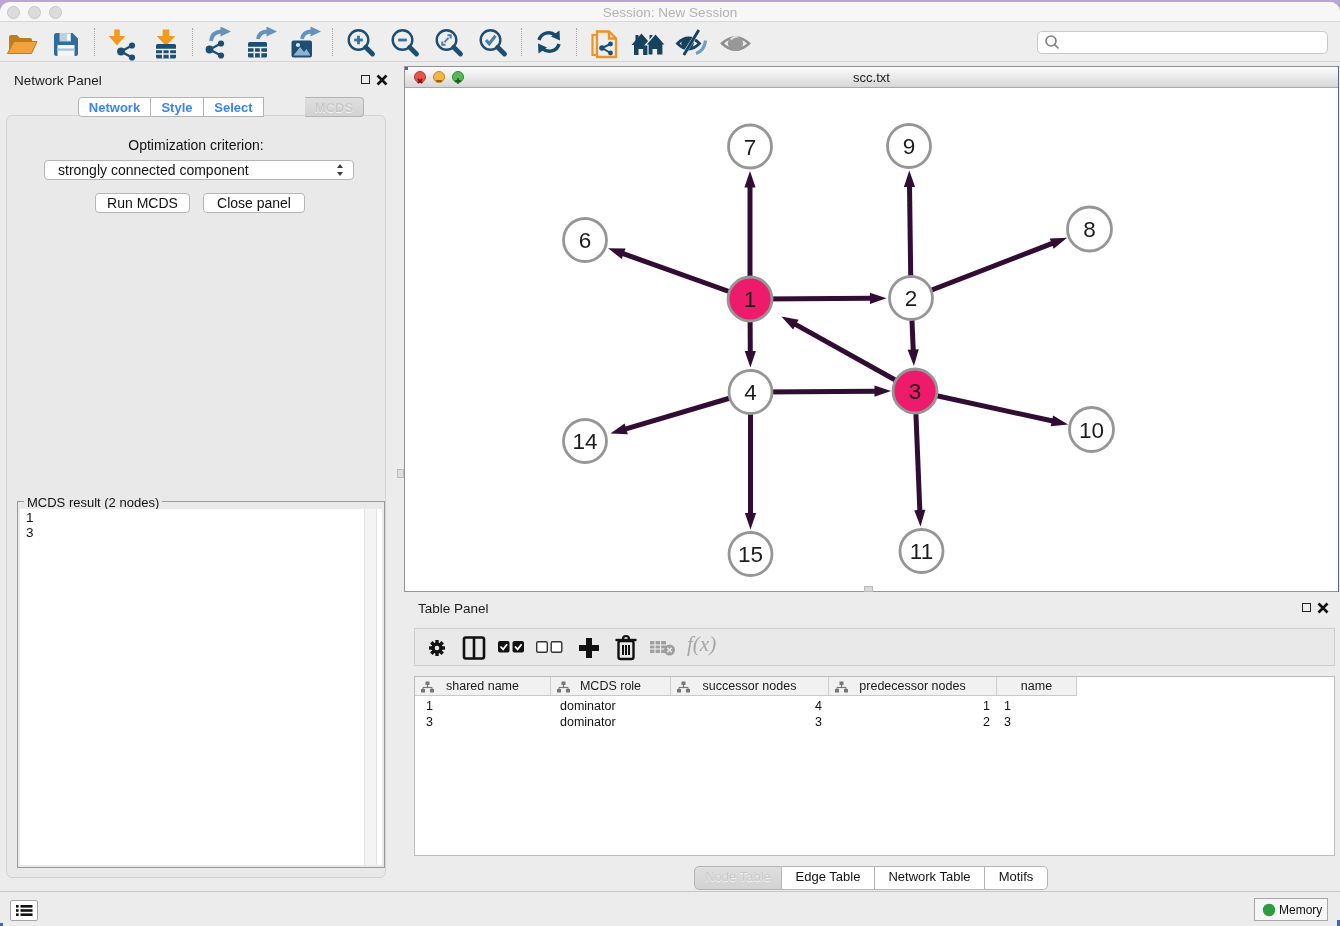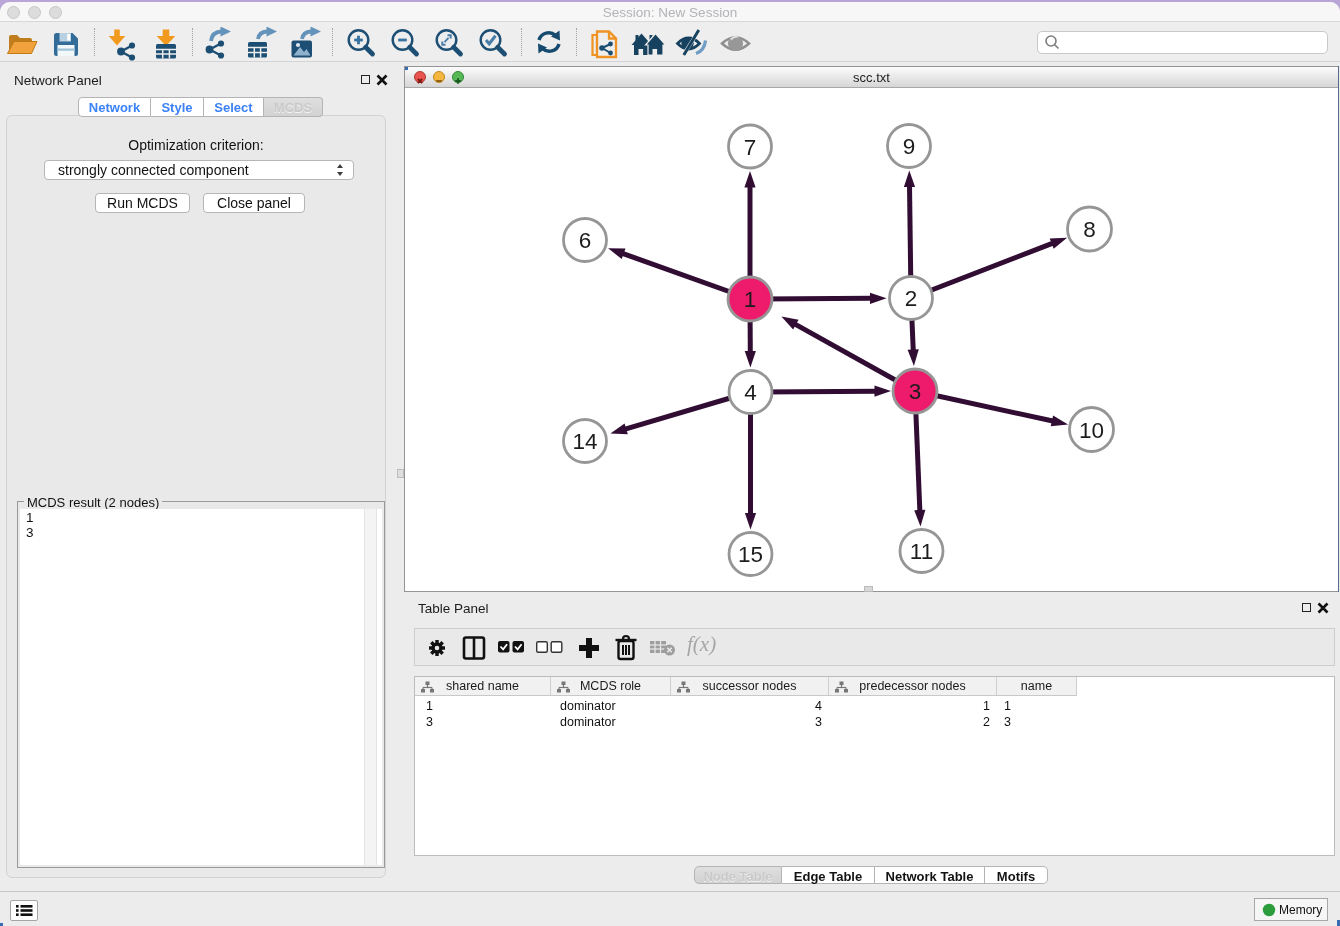--- a/index.html
+++ b/index.html
@@ -12,42 +12,42 @@
   .toolbar { position:absolute; top:22px; left:0; width:1340px; height:40px; background:#eeeeee; border-bottom:1px solid #d4d4d4; }
   .tsep { position:absolute; top:6px; height:28px; width:0; border-left:1px dotted #a2a2a2; }
   .ticon { position:absolute; top:5px; }
   .searchbox { position:absolute; left:1037px; top:9px; width:291px; height:23px; background:#fff; border:1px solid #c9c9c9; border-radius:5px; }
   .cpanel { position:absolute; left:0; top:66px; width:392px; height:825px; background:#ececec; }
   .cp-title { position:absolute; left:14px; top:7px; font-size:13.5px; color:#1b1b1b; }
   .tabs { position:absolute; top:31px; left:78px; height:20px; display:flex; }
   .tab { height:20px; line-height:19px; text-align:center; font-size:13px; font-weight:bold; color:#3b82f6; background:#fff; border:1px solid #b4b4b4; border-left:none; }
   .tab.first { border-left:1px solid #b4b4b4; border-radius:4px 0 0 4px; }
   .tab.last { border-radius:0 4px 4px 0; }
-  .tab.gray { background:linear-gradient(#dfdfdf,#d2d2d2); color:#c9c9c9; text-shadow:0 1px 0 #f2f2f2; }
+  .tab.gray { background:linear-gradient(#dfdfdf,#d2d2d2); color:#c9c9c9; text-shadow:0 1px 0 #f2f2f2;margin-left:41px; }
   .innerpane { position:absolute; left:6px; top:49px; width:380px; height:763px; background:#e9e9e9; border:1px solid #d2d2d2; border-radius:6px; }
   .opt-label { position:absolute; top:71px; left:0; width:392px; text-align:center; font-size:14px; color:#111; }
   .combo { position:absolute; left:44px; top:94px; width:310px; height:20px; background:#fff; border:1px solid #b6b6b6; border-radius:4px; font-size:14px; color:#111; line-height:18px; padding-left:13px; }
   .btn { position:absolute; top:127px; height:20px; background:#fff; border:1px solid #b6b6b6; border-radius:4px; font-size:14px; color:#111; text-align:center; line-height:18px; }
   .fieldset { position:absolute; left:17px; top:435px; width:368px; height:367px; border:1px solid #9a9a9a; }
   .flabel { position:absolute; top:-7px; left:6px; background:#e9e9e9; padding:0 3px; font-size:13px; color:#111; }
   .flist { position:absolute; left:2px; top:7px; width:362px; height:356px; background:#fff; font-size:13.5px; color:#111; }
   .fscroll { position:absolute; right:5px; top:0; width:13px; height:356px; background:#f4f4f4; border-left:1px solid #e4e4e4; border-right:1px solid #e4e4e4; }
   .netwin { position:absolute; left:404px; top:66px; width:935px; height:526px; border:1px solid #949494; background:#fff; }
   .nw-titlebar { position:absolute; top:0; left:0; width:100%; height:21px; background:linear-gradient(#fcfcfc,#d6d6d6); border-bottom:1px solid #a8a8a8; }
   .nw-title { position:absolute; top:3px; left:0; width:100%; text-align:center; font-size:13px; color:#1c1c1c; }
   .light { position:absolute; top:4px; width:12px; height:12px; border-radius:50%; }
   .graphsvg { position:absolute; left:0; top:22px; }
   .tpanel { position:absolute; left:404px; top:597px; width:936px; height:294px; background:#ececec; }
   .tp-title { position:absolute; left:14px; top:4px; font-size:13.5px; color:#1b1b1b; }
   .ttoolbar { position:absolute; left:10px; top:31px; width:921px; height:38px; background:#e9e9e9; border:1px solid #cdcdcd; }
   .ttable { position:absolute; left:10px; top:79px; width:921px; height:180px; background:#fff; border:1px solid #bcbcbc; }
   .hcell { position:absolute; top:0; height:19px; background:#f1f1f1; border-bottom:1px solid #c9c9c9; border-right:1px solid #cfcfcf; font-size:12.5px; color:#1a1a1a; }
   .hlabel { position:absolute; top:0; width:100%; text-align:center; line-height:19px; }
   .tcell { position:absolute; font-size:12.5px; color:#111; line-height:16px; }
-  .btab { height:18px; line-height:19px; text-align:center; font-size:13px; font-weight:bold; color:#131313; background:#fff; border:1px solid #b4b4b4; border-left:none; }
+  .btab { height:24px; line-height:19px; text-align:center; font-size:13px; font-weight:normal; color:#131313; background:#fff; border:1px solid #b4b4b4; border-left:none; }
   .statusbar { position:absolute; left:0; top:891px; width:1340px; height:35px; border-top:1px solid #c6c6c6; background:#ececec; }
   .membtn { position:absolute; left:1254px; top:6px; width:74px; height:23px; background:#f6f6f6; border:1px solid #a8a8a8; font-size:12px; color:#111;padding-left:20px; }
   .panebtn-sq { position:absolute; width:9px; height:9px; border:1.5px solid #222; background:transparent; }
 </style>
 </head>
 <body>
 <div class="window"></div>
 <div class="titlebar">
   <div class="tl-circle" style="left:7px;"></div>
   <div class="tl-circle" style="left:28px;"></div>

